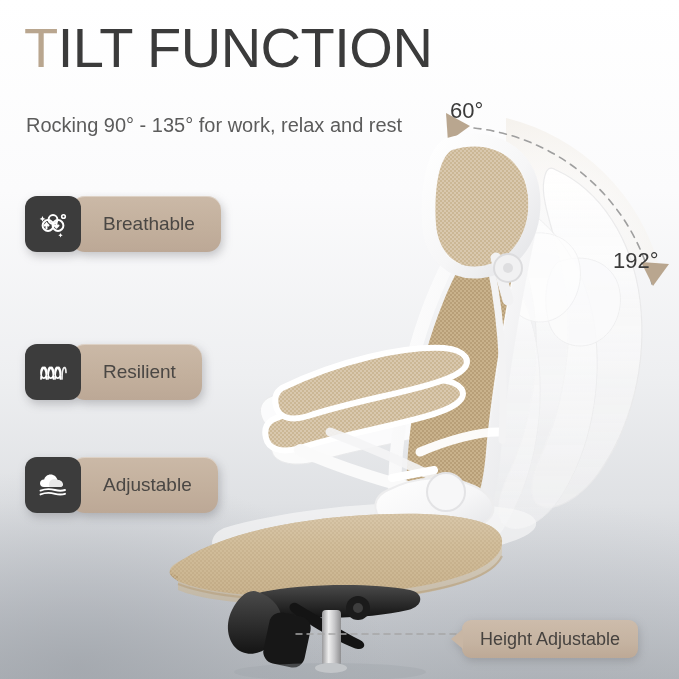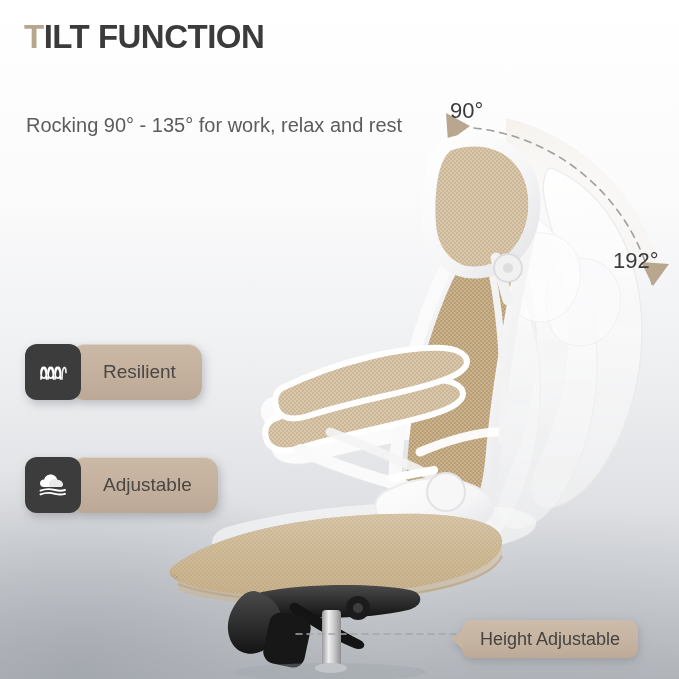--- a/index.html
+++ b/index.html
@@ -22,21 +22,21 @@
   }
   .floor-shade2{
     position:absolute;right:-80px;bottom:-60px;width:520px;height:240px;
     background:radial-gradient(ellipse at 60% 90%, rgba(160,165,172,.35) 0%, rgba(160,165,172,0) 70%);
     pointer-events:none;
   }
 
   
   .title{
     position:absolute;left:24px;top:20px;
-    font-size:33px;font-weight:bold;letter-spacing:-0.5px;
+    font-size:56px;font-weight:normal;letter-spacing:-0.5px;
     color:#3b3b3b;line-height:1;white-space:nowrap;
   }
   .title .lead{color:#b9a68f;}
   .subtitle{
     position:absolute;left:26px;top:82px;
     font-size:20px;color:#5c5c5c;font-weight:400;white-space:nowrap;margin-top:32px;
   }
 
   
   #chair{position:absolute;left:0;top:0;width:679px;height:679px;}
@@ -254,20 +254,37 @@
       <path d="M 296 634 L 470 634" fill="none" stroke="#a6a6a6" stroke-width="1.5" stroke-dasharray="6 5" stroke-linecap="round"></path>
     </g>
   </svg>
 
   <div class="title">
     <span class="lead">T</span><span>ILT FUNCTION</span>
   </div>
 
   <div class="subtitle">Rocking 90° - 135° for work, relax and rest</div>
 
+  <div class="badge" id="badge-breathable">
+    <span class="ico">
+      <svg width="36" height="36" viewBox="0 0 36 36">
+        <g fill="none" stroke="#ffffff" stroke-width="2" stroke-linecap="round" stroke-linejoin="round">
+          <circle cx="13" cy="19.5" r="5.4"></circle>
+          <circle cx="23" cy="19.5" r="5.4"></circle>
+          <circle cx="18" cy="13.5" r="4.4"></circle>
+          <path d="M11.5 22.5 v-5.2 M11.5 17.3 l-2 2.2 M11.5 17.3 l2 2.2"></path>
+          <path d="M21.5 16.5 v5.2 M21.5 21.7 l-2-2.2 M21.5 21.7 l2-2.2"></path>
+        </g>
+        <circle cx="28.5" cy="10.5" r="1.8" fill="none" stroke="#ffffff" stroke-width="1.6"></circle>
+        <path d="M7.5 10 l.9 2 2 .9 -2 .9 -.9 2 -.9-2 -2-.9 2-.9z" fill="#ffffff"></path>
+        <path d="M25.5 27 l.7 1.5 1.5.7 -1.5.7 -.7 1.5 -.7-1.5 -1.5-.7 1.5-.7z" fill="#ffffff"></path>
+      </svg>
+    </span>
+    <span class="lbl">Breathable</span>
+  </div>
 
   <div class="badge" id="badge-resilient">
     <span class="ico">
       <svg width="36" height="36" viewBox="0 0 36 36">
         <g fill="none" stroke="#ffffff" stroke-width="1.7" stroke-linecap="round">
           <path d="M6 25 C6 11 11.5 11 11.5 18.5 C11.5 26 6 26 6 18.5 C6 11 11.5 11 11.5 25"></path>
           <path d="M13 25 C13 11 18.5 11 18.5 18.5 C18.5 26 13 26 13 18.5 C13 11 18.5 11 18.5 25"></path>
           <path d="M20 25 C20 11 25.5 11 25.5 18.5 C25.5 26 20 26 20 18.5 C20 11 25.5 11 25.5 25"></path>
           <path d="M27 25 C27 11 31 11 31 18.5" opacity=".9"></path>
         </g>
@@ -286,18 +303,18 @@
                  L15 20 C13 19.4 13.8 13.6 17 12.4 Z" fill="#d7d7d7" opacity=".55"></path>
         <g fill="none" stroke="#ffffff" stroke-width="1.9" stroke-linecap="round">
           <path d="M5.5 23.6 C10 21.8 15.5 21.8 20 23 C23.5 23.9 27 24 30 23"></path>
           <path d="M5.5 27.4 C10 25.6 15.5 25.6 20 26.8 C23.5 27.7 27 27.8 30 26.8"></path>
         </g>
       </svg>
     </span>
     <span class="lbl">Adjustable</span>
   </div>
 
-  <div class="ang" id="ang-90">90°</div>
+  <div class="ang" id="ang-90">60°</div>
   <div class="ang" id="ang-135">192°</div>
 
   <div id="height-callout">Height Adjustable</div>
 
 </div>
 
 </body></html>

